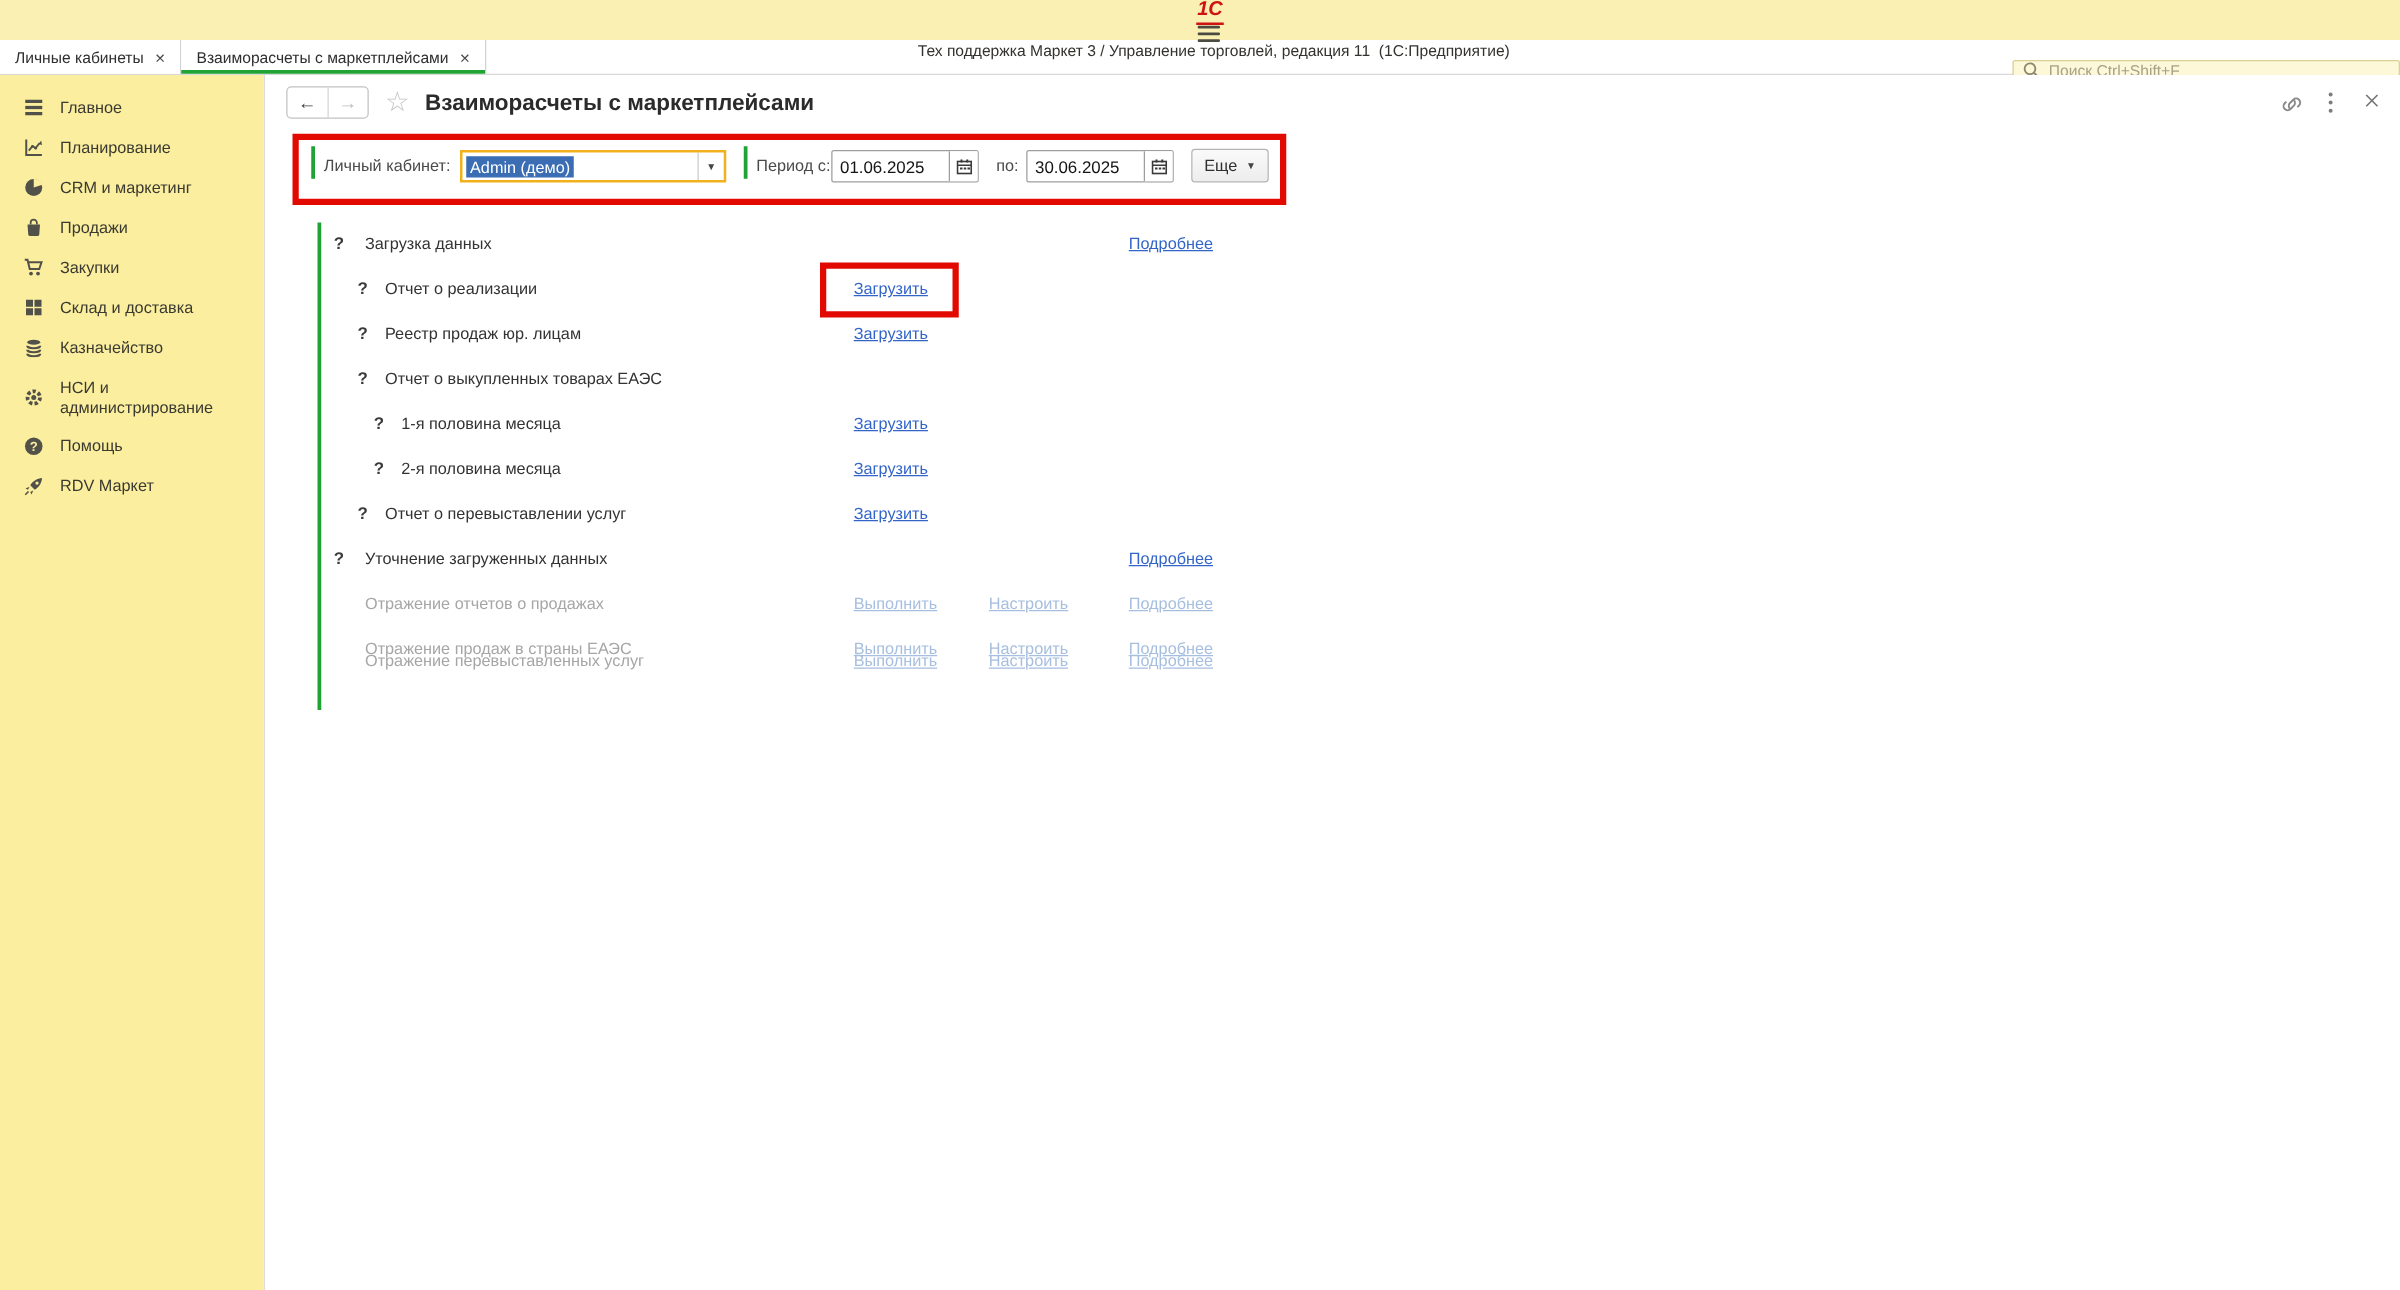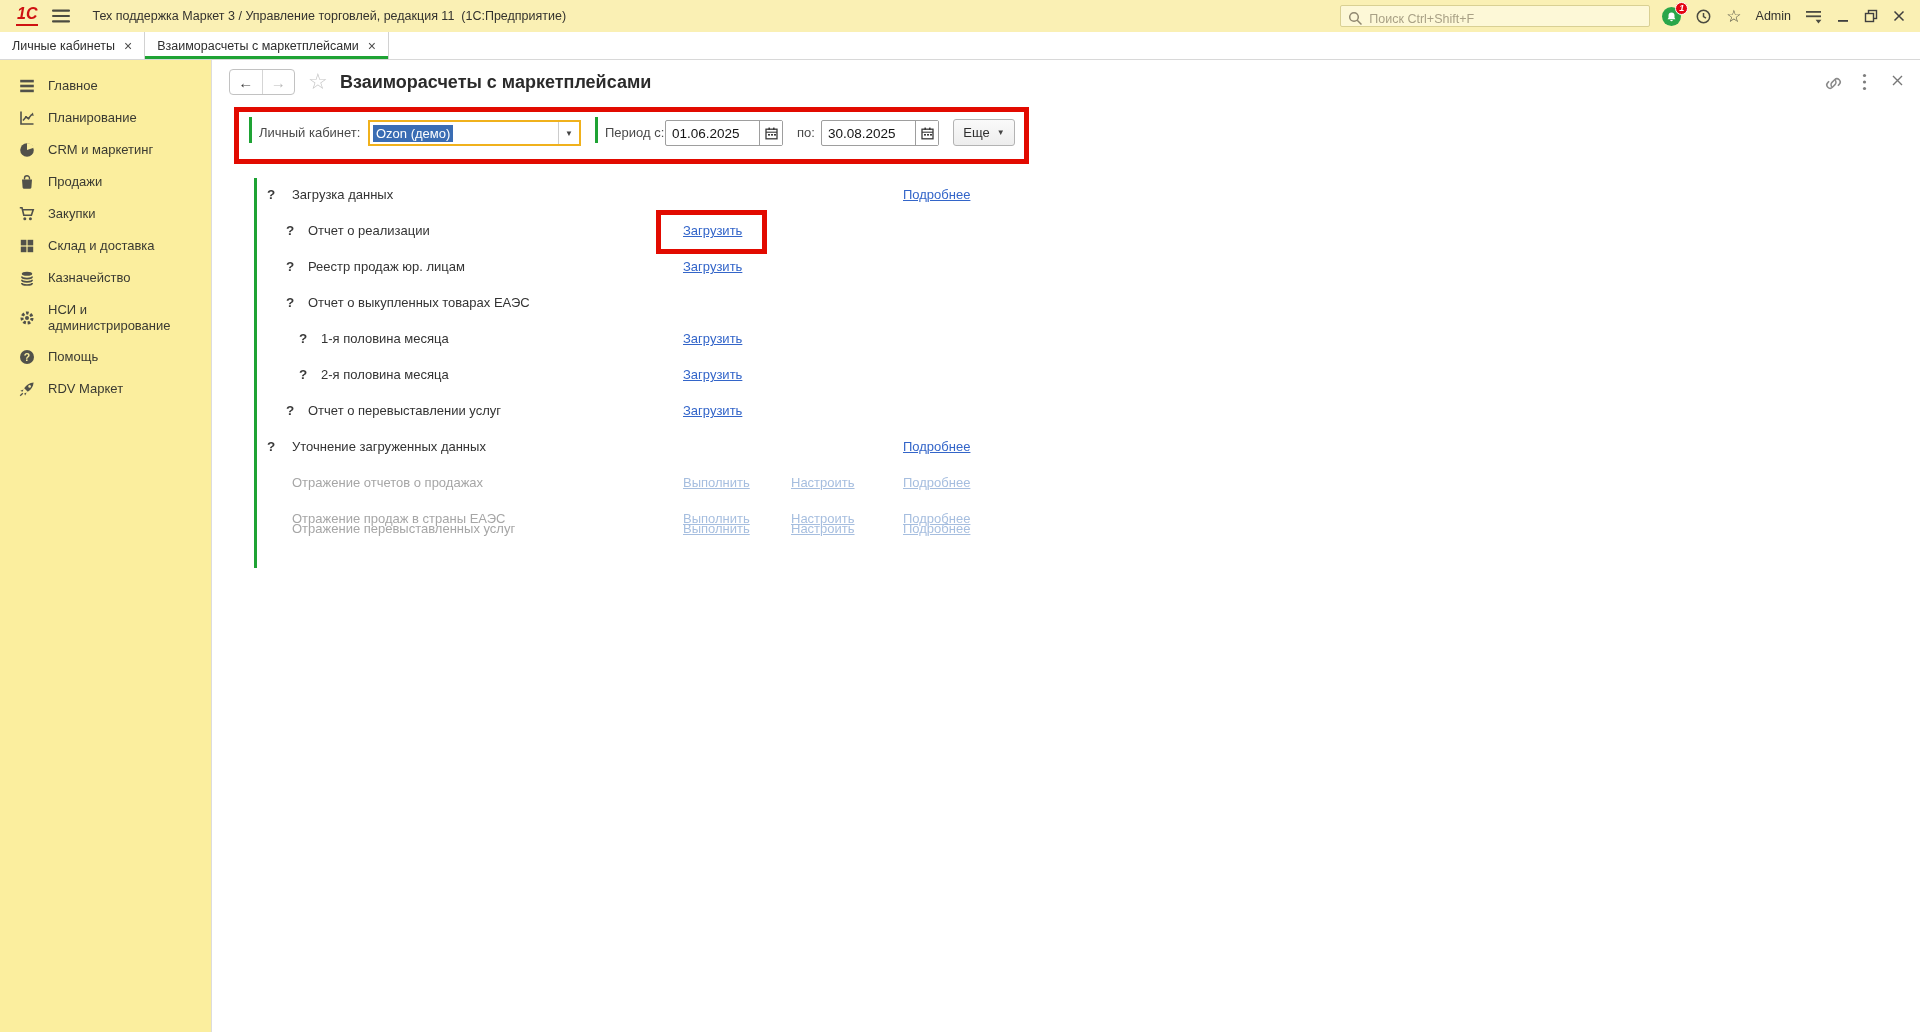--- a/index.html
+++ b/index.html
@@ -1,21 +1,21 @@
 <!DOCTYPE html>
 <html><head>
 <meta charset="utf-8">
 <style>
   * { margin:0; padding:0; box-sizing:border-box; }
   html,body { width:1920px; height:1032px; overflow:hidden; background:#fff;
               font-family:"Liberation Sans", sans-serif; }
   a { cursor:pointer; }
 
   
-  .titlebar { position:relative; height:32px; background:#faf0b4; display:flex; align-items:center; }
+  .titlebar { position:relative; height:32px; background:#faf0b4; display:flex; align-items:center;flex-direction:column; }
   .logo { margin-left:16px; font-size:16px; font-weight:bold; font-style:italic; color:#cf1212;
           border-bottom:2px solid #cf1212; line-height:1.05; padding:0 1px 1px 1px; }
   .hamburger { margin-left:14px; display:flex; align-items:center; }
   .tb-title { margin-left:22px; font-size:12.5px; color:#33322e; white-space:pre; }
   .search { margin-left:auto; width:310px; height:22px; background:#fdf8d7; border:1px solid #d9d093;
             border-radius:2px; display:flex; align-items:flex-end; gap:6px; padding:0 7px; }
   .search-ph { font-size:12.5px; color:#a9a186; white-space:nowrap; }
   .tb-right { display:flex; align-items:center; gap:14px; margin:0 14px 0 12px; }
   .notif { position:relative; width:19px; height:19px; border-radius:50%; background:#2aa64a;
            display:flex; align-items:center; justify-content:center; }
@@ -296,42 +296,42 @@
           <path d="M3 3 L12 12 M12 3 L3 12" stroke="#777" stroke-width="1.4"></path>
         </svg>
     </span>
 
     <div class="ann1"></div>
     <div class="ann2"></div>
 
     <div class="gbar" style="left:37px"></div>
     <span class="flabel" style="left:47px">Личный кабинет:</span>
     <div class="combo">
-      <span class="combo-val">Ozon (демо)</span>
+      <span class="combo-val">Admin (демо)</span>
       <span class="combo-btn">▼</span>
     </div>
     <div class="gbar" style="left:383px"></div>
     <span class="flabel" style="left:393px">Период с:</span>
     <div class="datefld" style="left:453px">
       <span class="date-val">01.06.2025</span>
       <span class="cal-btn">
         <svg width="13" height="13" viewBox="0 0 13 13">
             <rect x="1" y="2.2" width="11" height="9.6" fill="none" stroke="#3a3a3a" stroke-width="1.3"></rect>
             <line x1="1" y1="5.2" x2="12" y2="5.2" stroke="#3a3a3a" stroke-width="1.1"></line>
             <rect x="3.4" y="0.6" width="1.6" height="2.4" fill="#3a3a3a"></rect>
             <rect x="8" y="0.6" width="1.6" height="2.4" fill="#3a3a3a"></rect>
             <rect x="3" y="7" width="2" height="1.6" fill="#3a3a3a"></rect>
             <rect x="6" y="7" width="2" height="1.6" fill="#3a3a3a"></rect>
             <rect x="9" y="7" width="2" height="1.6" fill="#3a3a3a"></rect>
           </svg>
       </span>
     </div>
     <span class="flabel" style="left:585px">по:</span>
     <div class="datefld" style="left:609px">
-      <span class="date-val">30.08.2025</span>
+      <span class="date-val">30.06.2025</span>
       <span class="cal-btn">
         <svg width="13" height="13" viewBox="0 0 13 13">
             <rect x="1" y="2.2" width="11" height="9.6" fill="none" stroke="#3a3a3a" stroke-width="1.3"></rect>
             <line x1="1" y1="5.2" x2="12" y2="5.2" stroke="#3a3a3a" stroke-width="1.1"></line>
             <rect x="3.4" y="0.6" width="1.6" height="2.4" fill="#3a3a3a"></rect>
             <rect x="8" y="0.6" width="1.6" height="2.4" fill="#3a3a3a"></rect>
             <rect x="3" y="7" width="2" height="1.6" fill="#3a3a3a"></rect>
             <rect x="6" y="7" width="2" height="1.6" fill="#3a3a3a"></rect>
             <rect x="9" y="7" width="2" height="1.6" fill="#3a3a3a"></rect>
           </svg>

